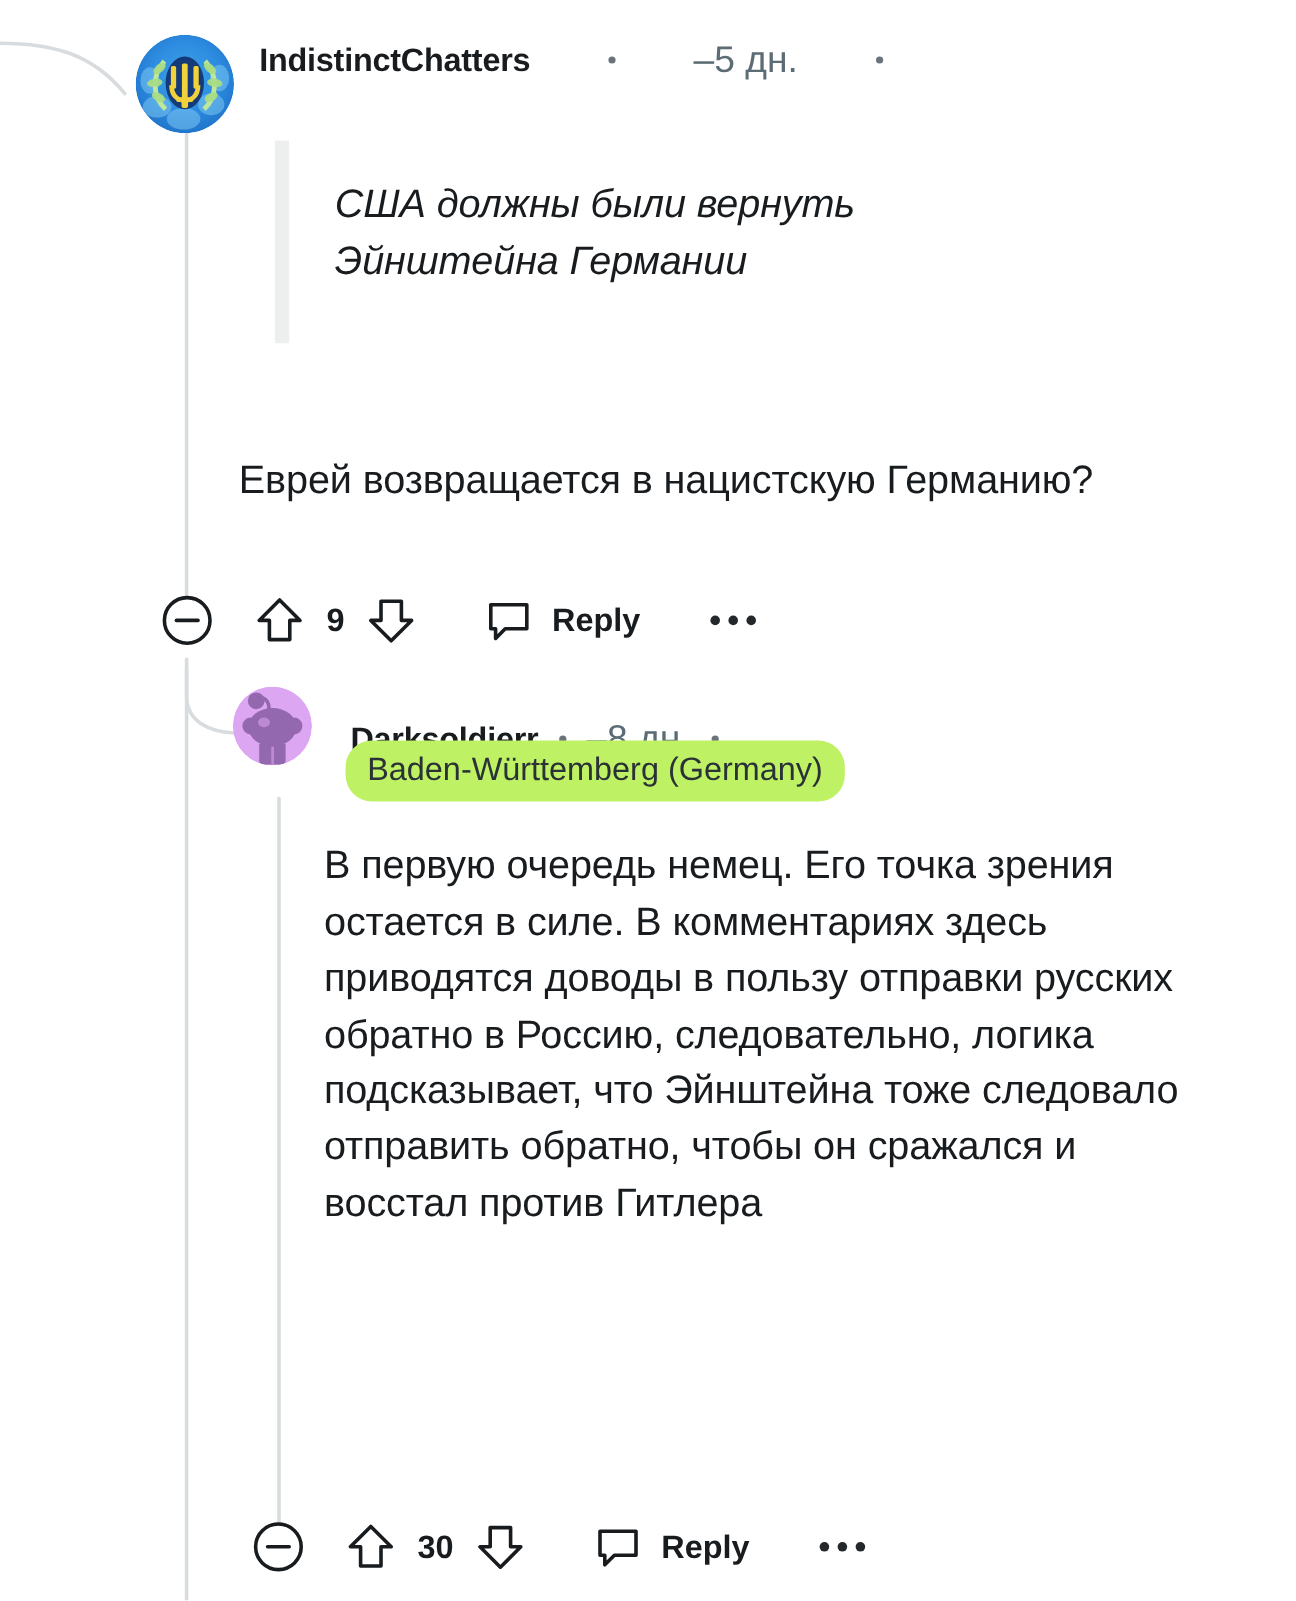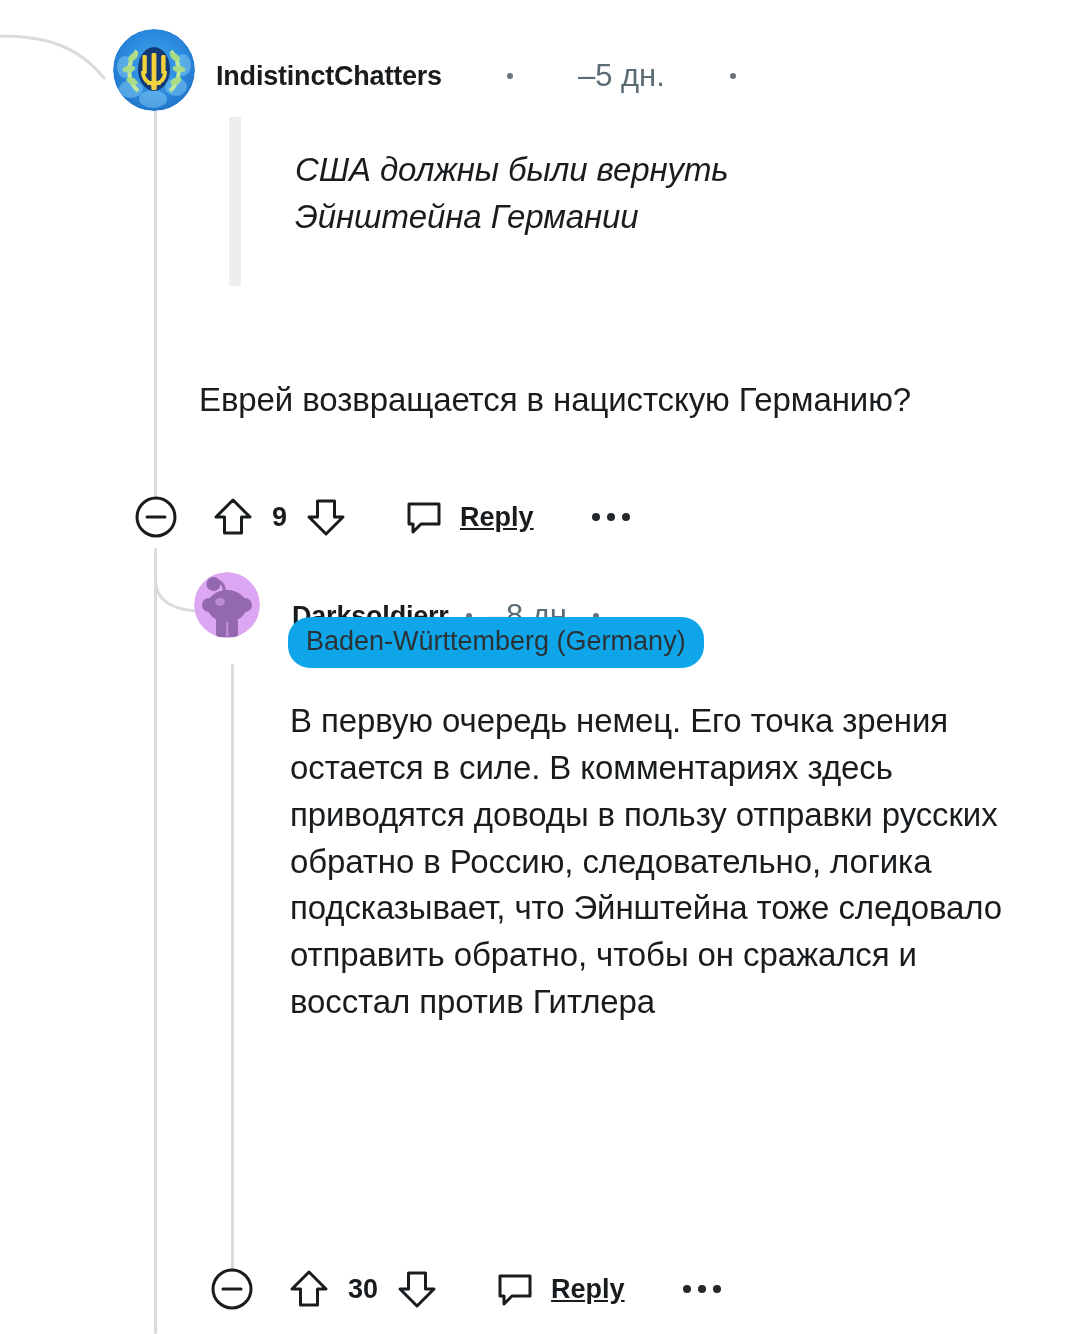--- a/index.html
+++ b/index.html
@@ -71,21 +71,21 @@
   }
   .timestamp {
     font-size: 31px;
     font-weight: 400;
     color: #5C6C74;
   }
 
   
   .flair {
     position: absolute;
-    background: #0ea5e9;
+    background: #bef264;
     color: #2A3236;
     font-size: 27px;
     line-height: 1;
     padding: 11px 18px 13px 18px;
     border-radius: 22px;
     white-space: nowrap;
   }
 
   
   .quote-bar {
@@ -116,21 +116,20 @@
   .actions {
     position: absolute;
     display: flex;
     align-items: center;
     height: 56px;
   }
   .act {
     display: flex;
     align-items: center;
     height: 56px;
-    text-decoration: underline;
   }
   .act svg { display: block; }
   .vote-count {
     font-size: 27px;
     font-weight: 700;
     color: #181C1F;
     padding: 0 6px;
     min-width: 14px;
     text-align: center;
   }
@@ -219,29 +218,29 @@
         <rect x="48.2" y="26" width="4.4" height="19" rx="1.4"></rect>
         <path d="M28 42 C 28 52, 34 56, 41 57 C 48 56, 54 52, 54 42
                  L 50.2 42 C 50.2 49, 46 52.6, 41 53.4
                  C 36 52.6, 31.8 49, 31.8 42 Z"></path>
         <rect x="34" y="52" width="14" height="4" rx="1.2"></rect>
         <rect x="38.3" y="54" width="5.4" height="7" rx="1.6"></rect>
       </g>
     </svg>
   </div>
 
-  <div class="chead" style="left:216px; top:58px;gap:48px;">
+  <div class="chead" style="left:216px; top:32px;gap:48px;">
     <span class="username">IndistinctChatters</span>
     <span class="dot"></span>
     <span class="timestamp">–5 дн.</span>
     <span class="dot"></span>
   </div>
 
   <div class="quote-bar" style="left:229px; top:117px; height:169px;"></div>
-  <div class="quote-text" style="left:295px; top:147px; width:600px;">США должны были вернуть Эйнштейна Германии</div>
+  <div class="quote-text" style="left:279px; top:147px; width:600px;">США должны были вернуть Эйнштейна Германии</div>
 
   <div class="body-text" style="left:199px; top:341px; width:730px;margin-top:36px;">Еврей возвращается в нацистскую Германию?</div>
 
   <div class="actions" style="left:134px; top:489px;">
     <span class="act">
       <span>
         <svg width="44" height="44" viewBox="0 0 44 44" fill="none">
           <circle cx="22" cy="22" r="19" stroke="#181C1F" stroke-width="3"></circle>
           <line x1="13" y1="22" x2="31" y2="22" stroke="#181C1F" stroke-width="3" stroke-linecap="round"></line>
         </svg>
@@ -308,21 +307,21 @@
 
   <div class="chead" style="left:292px; top:598px;">
     <span class="username">Darksoldierr</span>
     <span class="dot"></span>
     <span class="timestamp">–8 дн.</span>
     <span class="dot"></span>
   </div>
 
   <div class="flair" style="left:288px; top:617px;">Baden-Württemberg (Germany)</div>
 
-  <div class="body-text" style="left:290px; top:698px; width:752px;">В первую очередь немец. Его точка зрения остается в силе. В комментариях здесь приводятся доводы в пользу отправки русских обратно в Россию, следовательно, логика подсказывает, что Эйнштейна тоже следовало отправить обратно, чтобы он сражался и восстал против Гитлера</div>
+  <div class="body-text" style="left:270px; top:698px; width:752px;">В первую очередь немец. Его точка зрения остается в силе. В комментариях здесь приводятся доводы в пользу отправки русских обратно в Россию, следовательно, логика подсказывает, что Эйнштейна тоже следовало отправить обратно, чтобы он сражался и восстал против Гитлера</div>
 
   <div class="actions" style="left:210px; top:1261px;">
     <span class="act">
       <span>
         <svg width="44" height="44" viewBox="0 0 44 44" fill="none">
           <circle cx="22" cy="22" r="19" stroke="#181C1F" stroke-width="3"></circle>
           <line x1="13" y1="22" x2="31" y2="22" stroke="#181C1F" stroke-width="3" stroke-linecap="round"></line>
         </svg>
       </span>
     </span>

